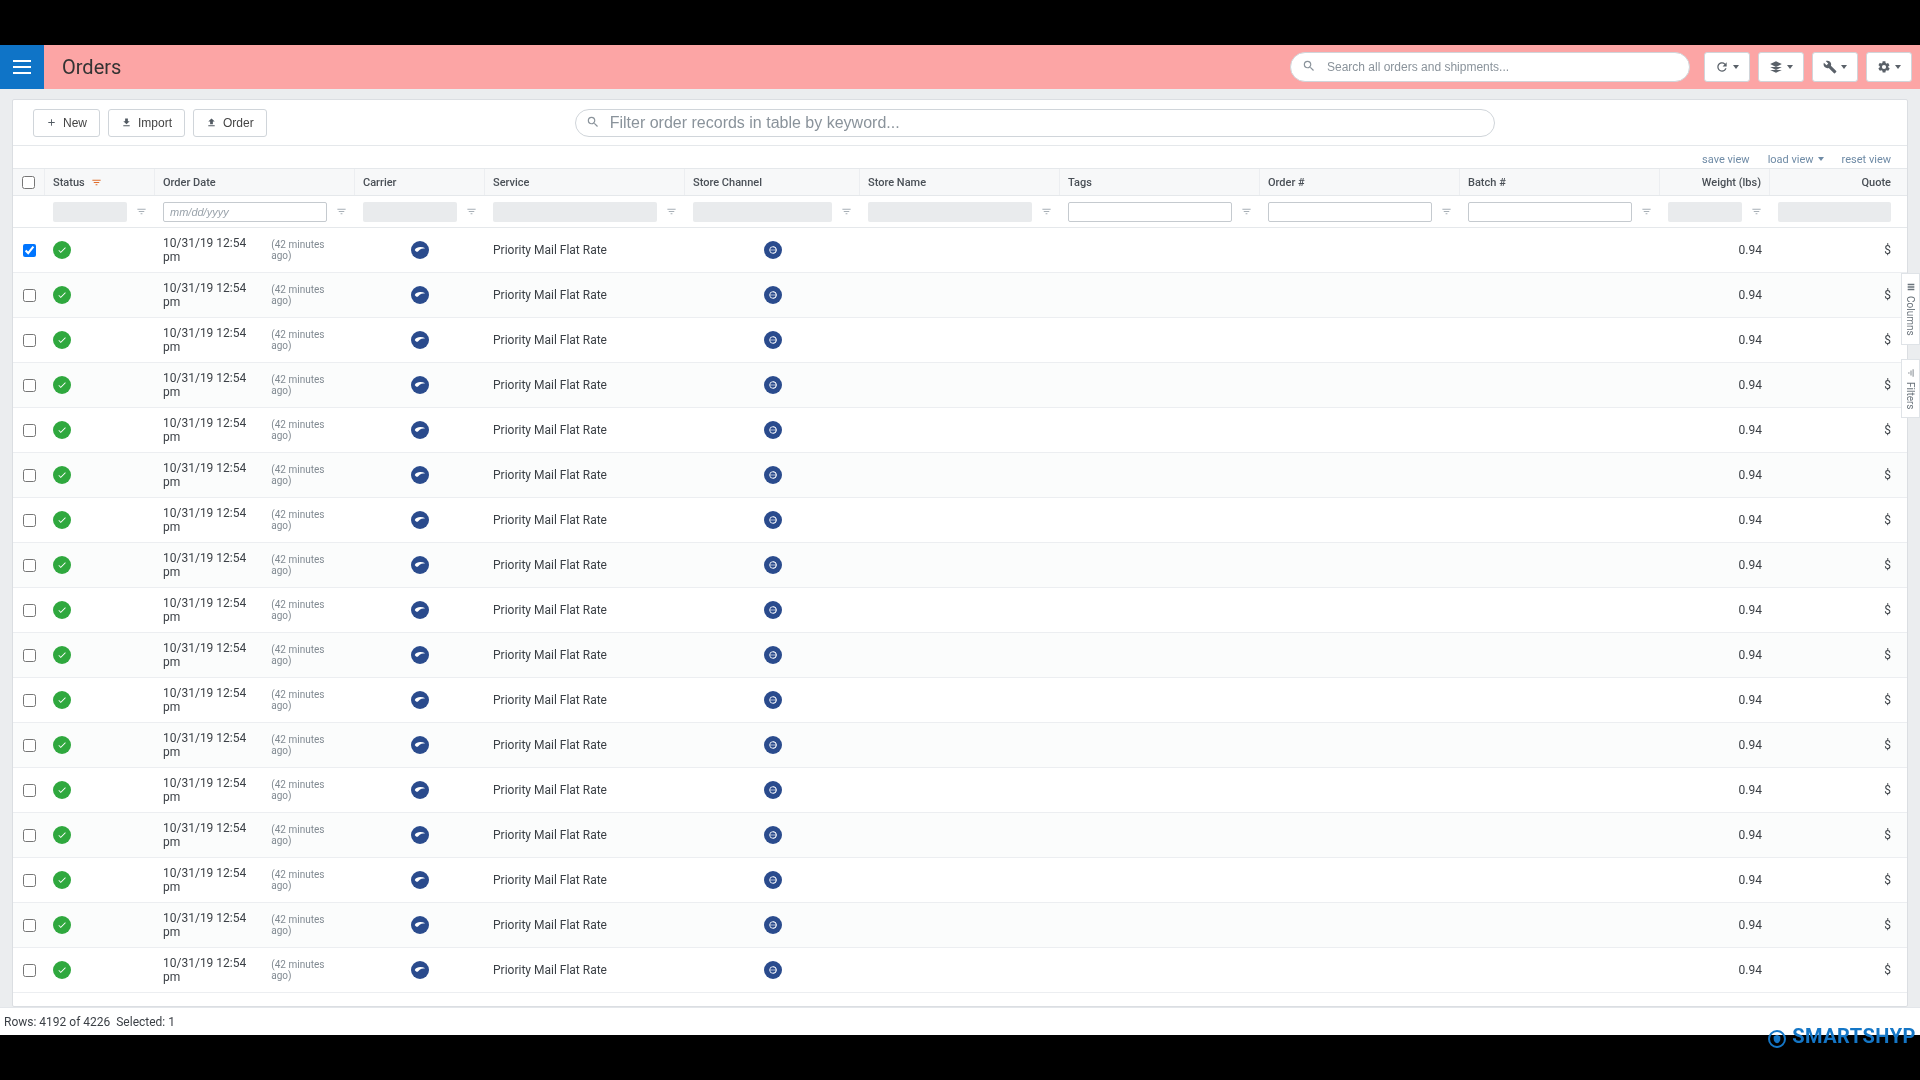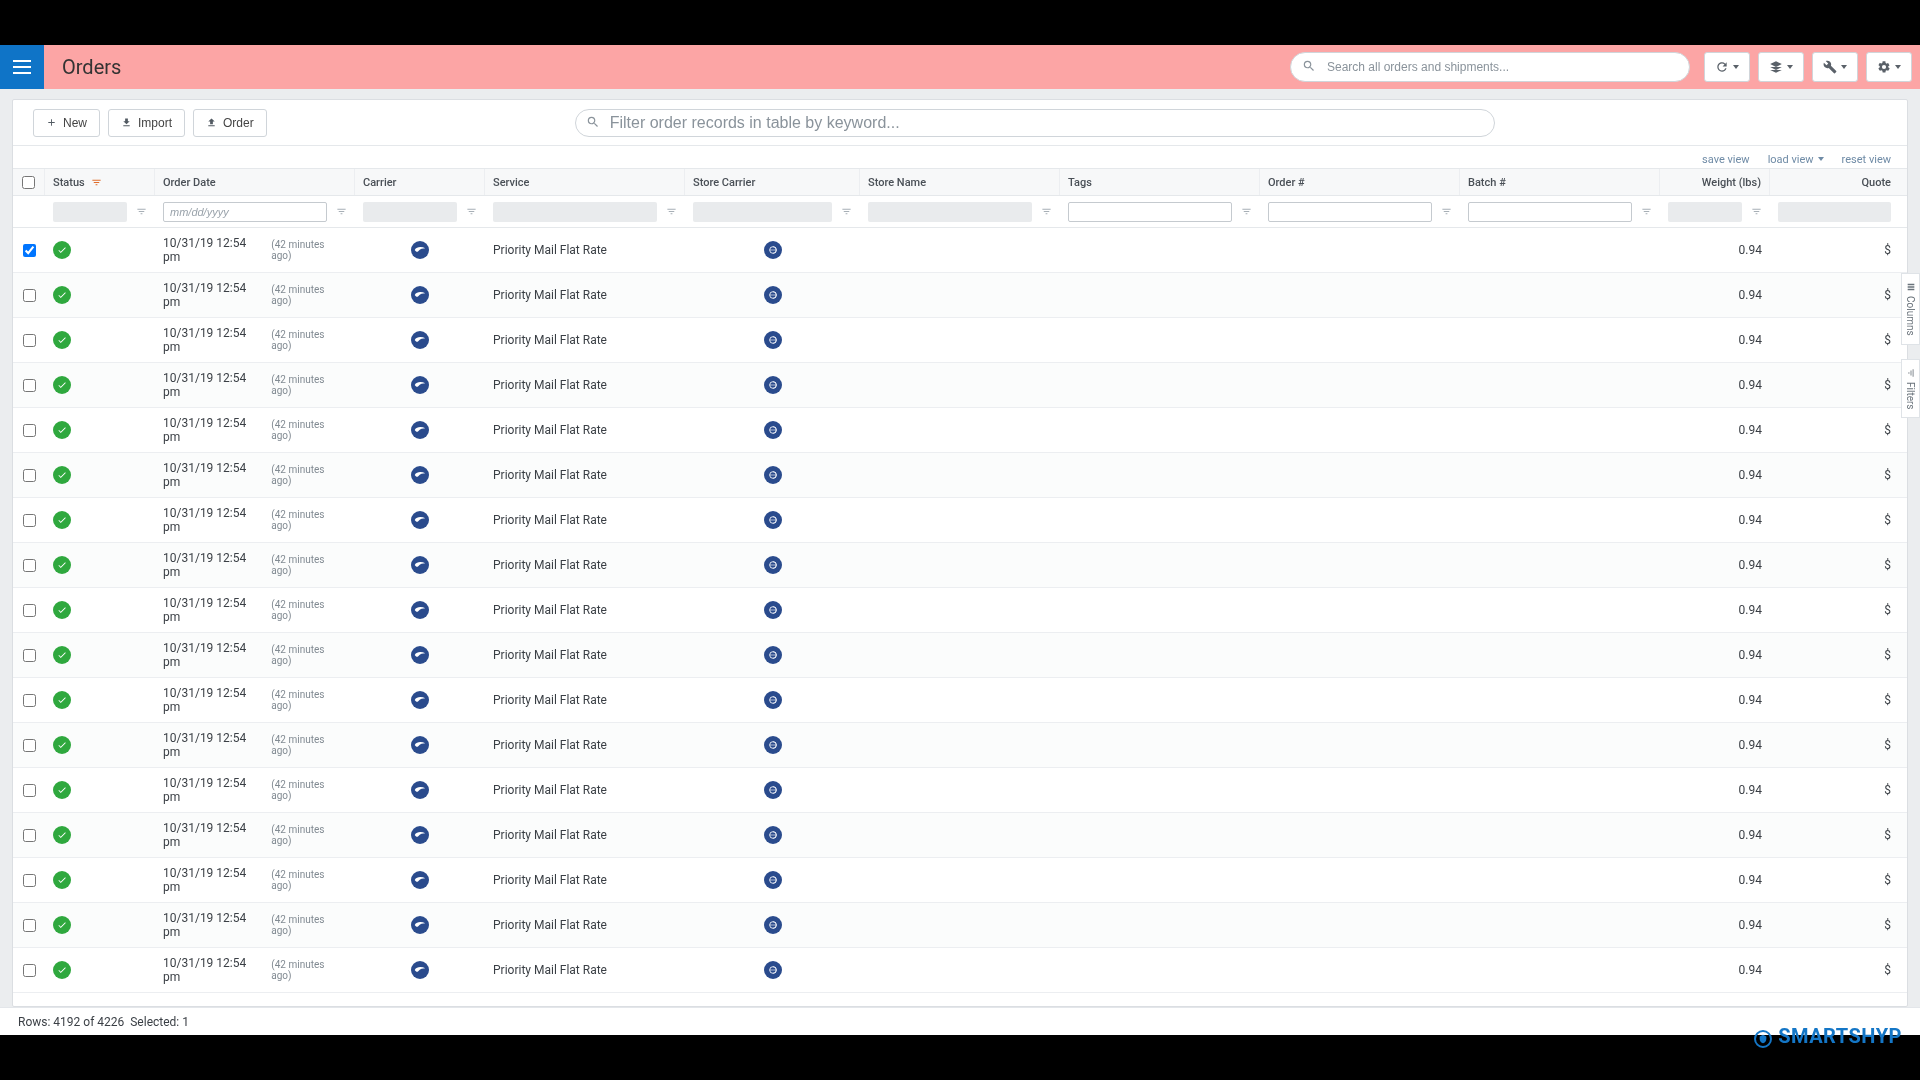--- a/index.html
+++ b/index.html
@@ -84,21 +84,21 @@
   .chan-ico { width:18px; height:18px; border-radius:50%; background:#2a4b8d; display:flex; align-items:center; justify-content:center; }
   .date-sub { color:#818a92; font-size:10px; margin-left:5px; }
   .row .c-wgt { color:#3a3f45; }
 
   
   .side-tabs { position:absolute; right:0; top:228px; display:flex; flex-direction:column; gap:14px; }
   .side-tab { writing-mode:vertical-rl; font-size:10px; color:#6a737b; background:#fff; border:1px solid #dfe3e7; padding:8px 3px; cursor:pointer; display:flex; align-items:center; gap:4px; }
   .side-tab svg { fill:#6a737b; transform:rotate(90deg); }
 
   
-  .footer { height:28px; border-top:1px solid #e3e6ea; background:#fff; display:flex; align-items:center; padding:0 18px; font-size:12px; color:#3a3f45; margin:0 -12px; }
+  .footer { height:28px; border-top:1px solid #e3e6ea; background:#fff; display:flex; align-items:center; padding:0 4px; font-size:12px; color:#3a3f45; margin:0 -12px; }
   .footer .spacer { flex:1; }
   .brand { display:flex; align-items:flex-end; gap:6px; color:#1476c6; font-weight:700; letter-spacing:0.5px; font-size:20px;margin-top:28px; }
   .brand-ico { width:18px; height:18px; border-radius:50%; border:2px solid #1476c6; display:flex; align-items:center; justify-content:center; }
 
   input[type=checkbox]{ cursor:pointer; }
 </style>
 </head>
 <body>
 
 <div class="letterbox">
@@ -199,21 +199,21 @@
           <div class="cell c-date">
               <span>Order Date</span>
             </div>
           <div class="cell c-carr">
               <span>Carrier</span>
             </div>
           <div class="cell c-serv">
               <span>Service</span>
             </div>
           <div class="cell c-chan">
-              <span>Store Carrier</span>
+              <span>Store Channel</span>
             </div>
           <div class="cell c-store">
               <span>Store Name</span>
             </div>
           <div class="cell c-tags">
               <span>Tags</span>
             </div>
           <div class="cell c-ord">
               <span>Order #</span>
             </div>

